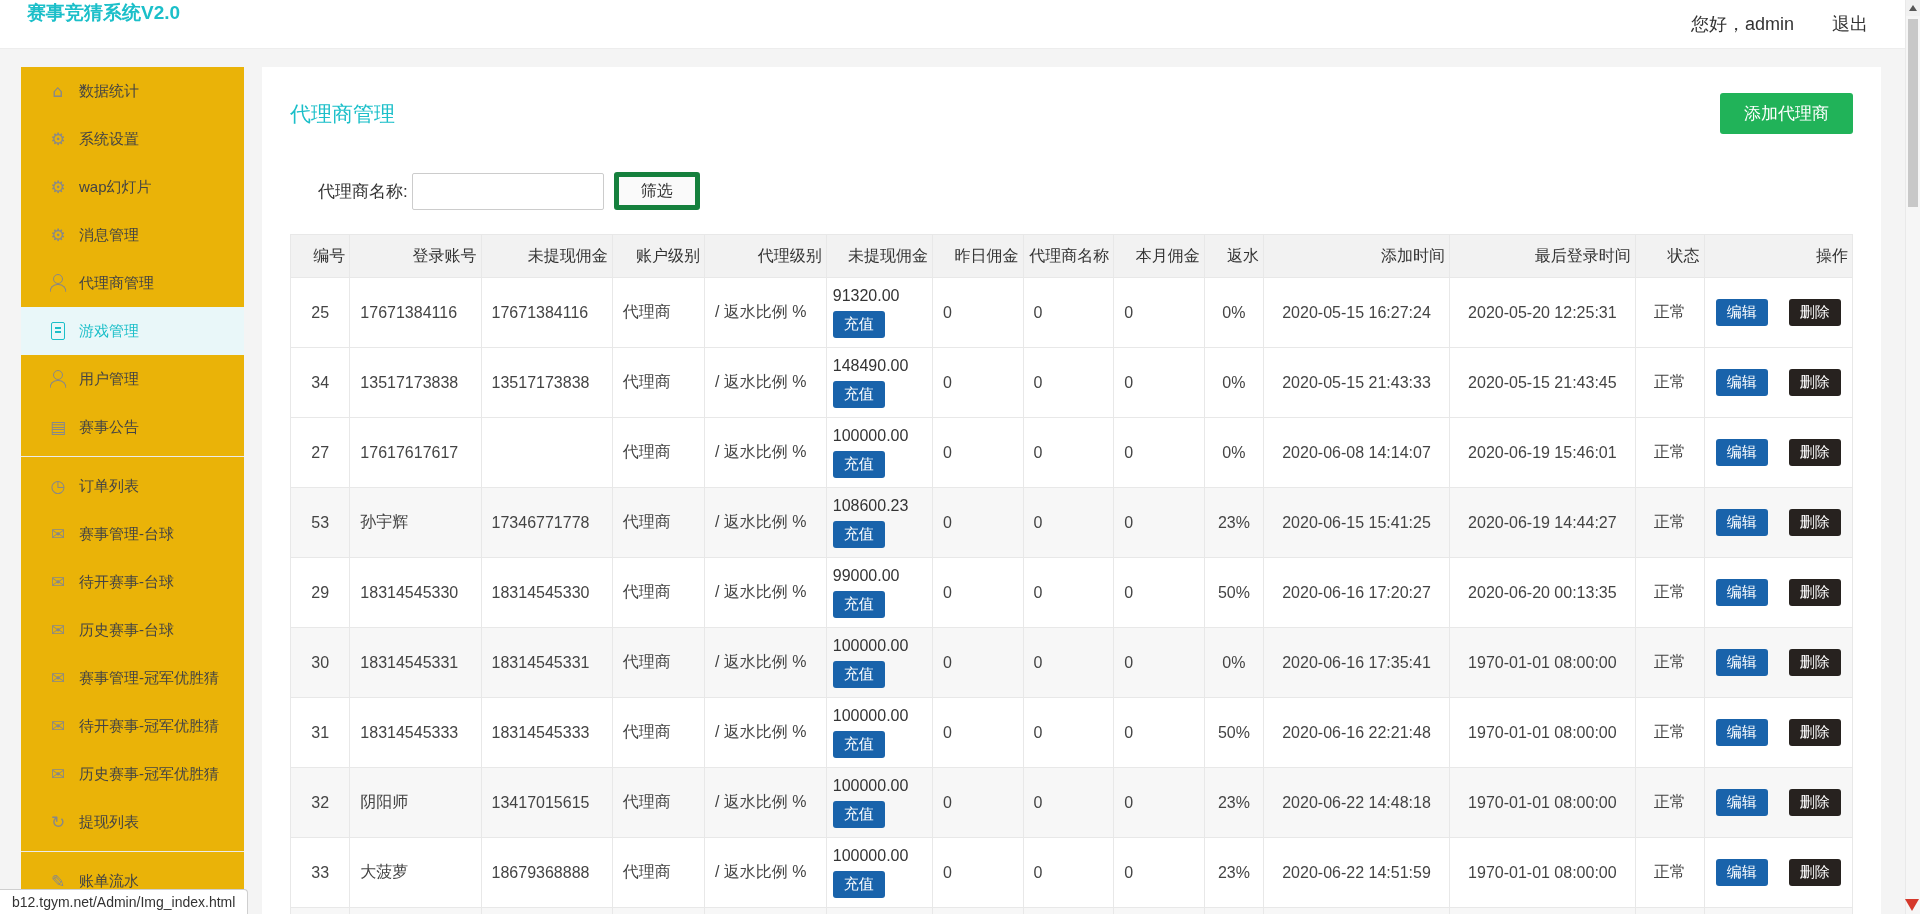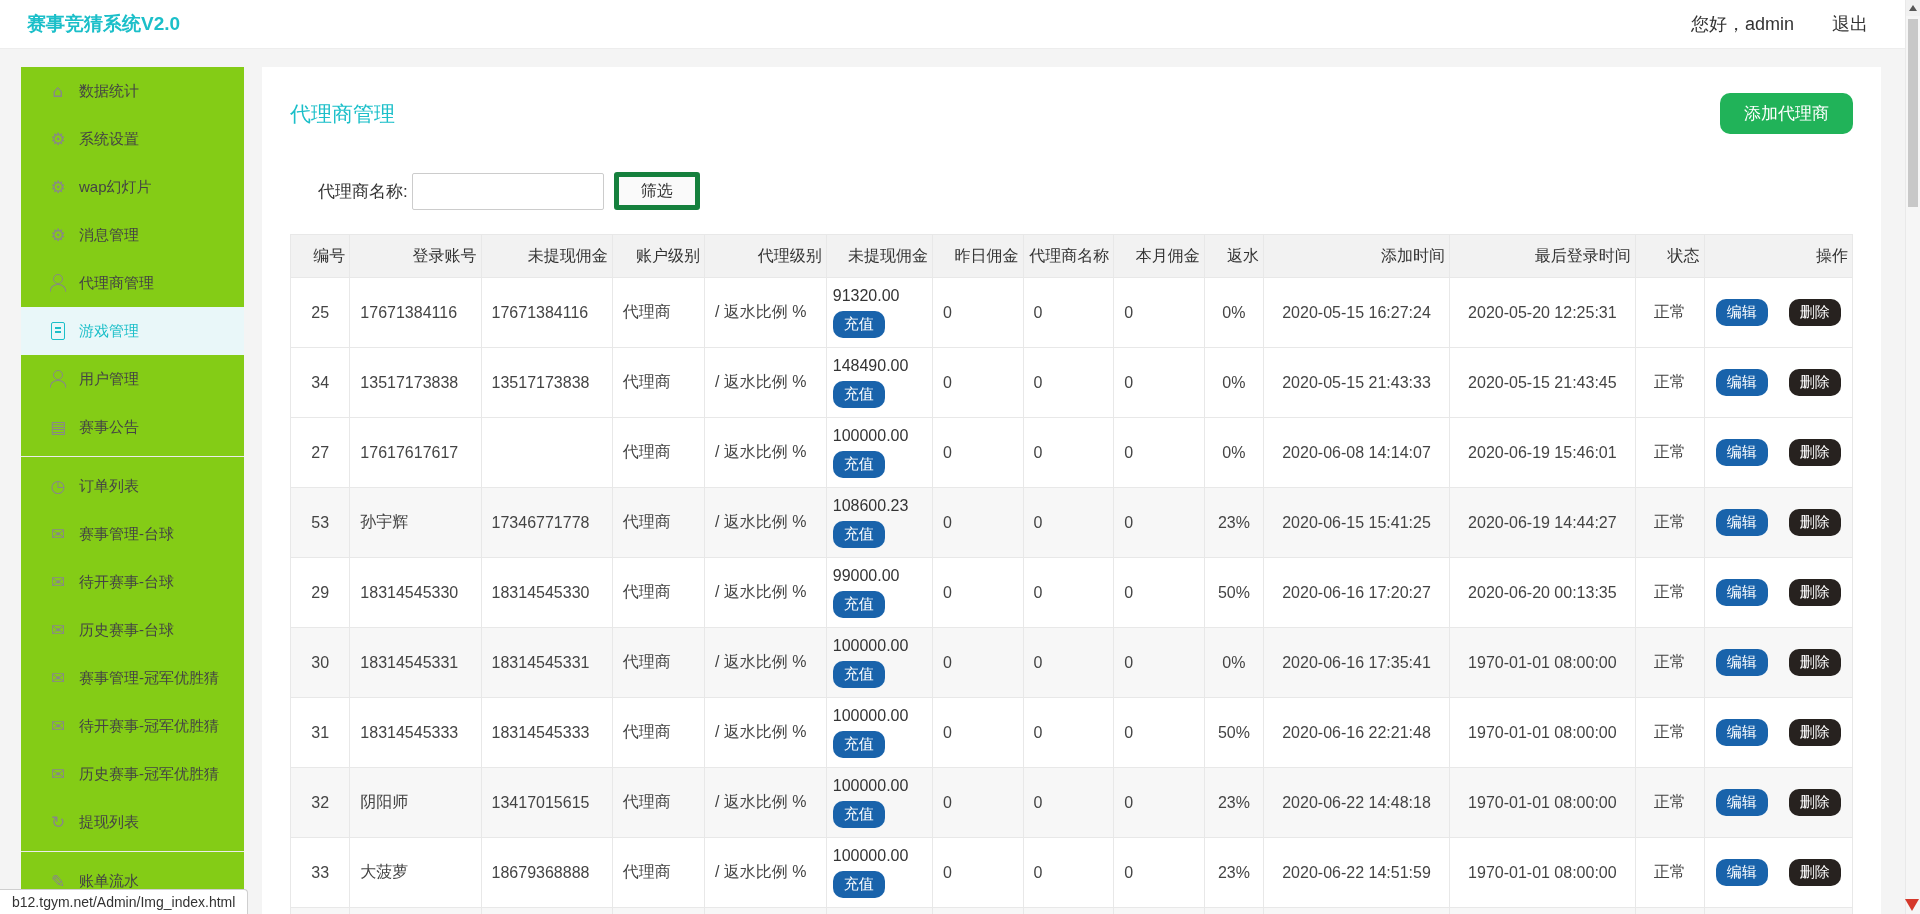--- a/index.html
+++ b/index.html
@@ -7,31 +7,31 @@
   body {
     font-family: "Liberation Sans", "DejaVu Sans", sans-serif;
     background:#f4f4f4; color:#333; position:relative;
   }
   :root{ --accent:#1bbfc9; --green:#21b359; --blue:#1963ab; --dark:#27221f; }
 
   
   .topbar{
     position:absolute; top:0; left:0; right:0; height:49px;
     background:#fff; border-bottom:1px solid #ededed;
-    display:flex; align-items:center; justify-content:space-between;
+    display:flex; justify-content:space-between;
     padding:0 52px 0 27px; z-index:2;
   }
   .brand{ color:var(--accent); font-size:19px; font-weight:bold; }
   .top-right{ display:flex; align-items:center; gap:38px; font-size:18px; color:#333; }
   .logout{ cursor:pointer; }
 
   
   .sidebar{
     position:absolute; left:21px; top:67px; bottom:0; width:223px;
-    background:#84cc16; overflow:hidden;
+    background:#eab308; overflow:hidden;
   }
   .side-item{
     height:48px; display:flex; align-items:center; gap:11px;
     padding-left:27px; font-size:15px; color:#444; cursor:pointer; white-space:nowrap;
   }
   .side-item.active{ background:#e9f7f9; color:var(--accent); }
   .side-item.active .icon{ color:var(--accent); }
   .side-divider{ height:1px; background:#ebebeb; margin:5px 0; }
   .icon{
     width:20px; height:18px; flex:none; color:#888;
@@ -56,21 +56,21 @@
   .file-icon::after{ content:""; position:absolute; top:5px; left:50%; transform:translateX(-50%);
     width:6px; height:1.5px; background:currentColor; box-shadow:0 4px 0 currentColor; }
 
   
   .card{
     position:absolute; left:262px; top:67px; width:1619px; height:1000px;
     background:#fff; padding:26px 28px;
   }
   .card-head{ display:flex; justify-content:space-between; align-items:center; margin-bottom:38px; }
   .page-title{ font-size:21px; font-weight:400; color:var(--accent); }
-  .btn{ border:none; border-radius:10px; cursor:pointer; font-family:inherit; }
+  .btn{ border:none; border-radius:3px; cursor:pointer; font-family:inherit; }
   .btn-green{ background:var(--green); color:#fff; font-size:17px; padding:9px 24px; }
   .filter-row{ display:flex; align-items:center; margin-bottom:24px;margin-left:28px; }
   .filter-label{ font-size:17px; color:#333; }
   .filter-input{
     width:192px; height:37px; border:1px solid #ccc; border-radius:2px;
     margin-left:4px; padding:0 8px; font-size:16px; font-family:inherit;
   }
   .btn-filter{
     margin-left:10px; height:38px; padding:0 22px;
     background:#fafafa; border:5px solid #15803d; border-radius:3px;

